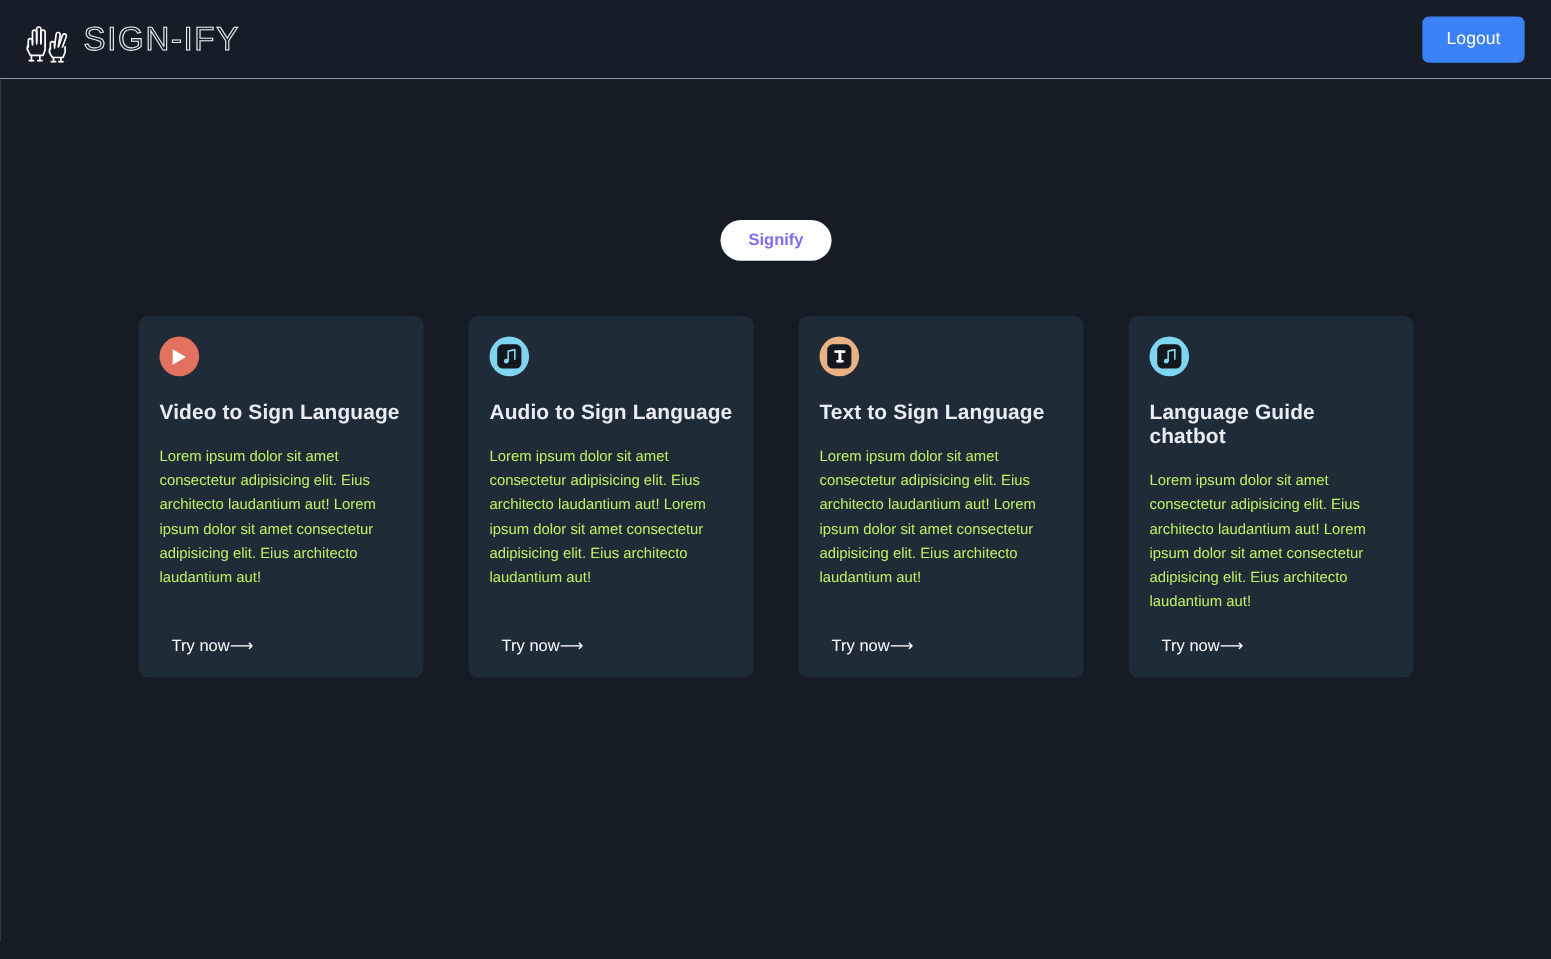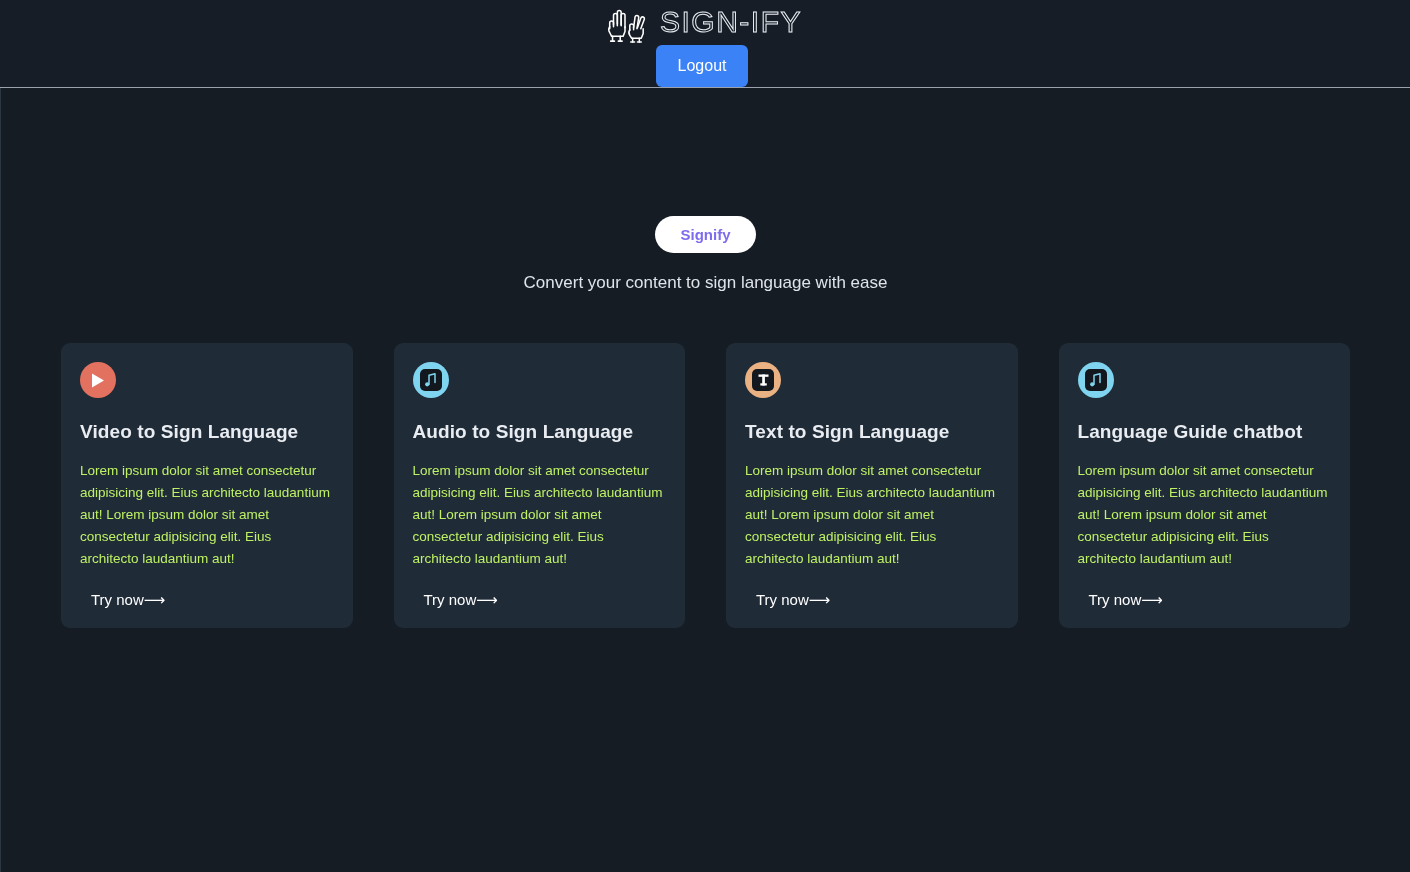--- a/index.html
+++ b/index.html
@@ -8,28 +8,27 @@
     width: 1410px;
     height: 872px;
     background: #151c24;
     font-family: "Liberation Sans", sans-serif;
     overflow: hidden;
   }
 
   
   .header {
     position: relative;
-    height: 88px;
+    height: 72px;
     background: #161d26;
     border-bottom: 1px solid #9aa3ad;
     display: flex;
     align-items: center;
     justify-content: space-between;
     padding: 0 24px 0 18px;
-    flex-direction: column;
   }
 
   .brand {
     display: flex;
     align-items: center;
     gap: 12px;
   }
 
   .brand-mark {
     width: 46px;
@@ -102,21 +101,21 @@
   
   .cards {
     margin-top: 50px;
     display: flex;
     justify-content: center;
     gap: 41px;
     padding: 0 60px;
   }
 
   .card {
-    width: 292px;
+    width: 259px;
     min-height: 285px;
     background: #202b38;
     border-radius: 9px;
     padding: 19px 19px 20px 19px;
     display: flex;
     flex-direction: column;
   }
 
   .card-icon {
     width: 36px;
@@ -200,21 +199,20 @@
     <span class="brand-name">SIGN-IFY</span>
   </div>
 
   <button class="logout-btn">Logout</button>
 </div>
 
 <div class="page">
 
   <div class="hero">
     <div class="badge">Signify</div>
-    <p class="hero-sub">Convert your content to sign language with ease</p>
   </div>
 
   <div class="cards">
 
     <div class="card">
       <div class="card-icon" style="background:#e3715f">
         <svg width="14" height="15" viewBox="0 0 14 15">
           <polygon points="1,0.5 13,7.5 1,14.5" fill="#ffffff"></polygon>
         </svg>
       </div>

